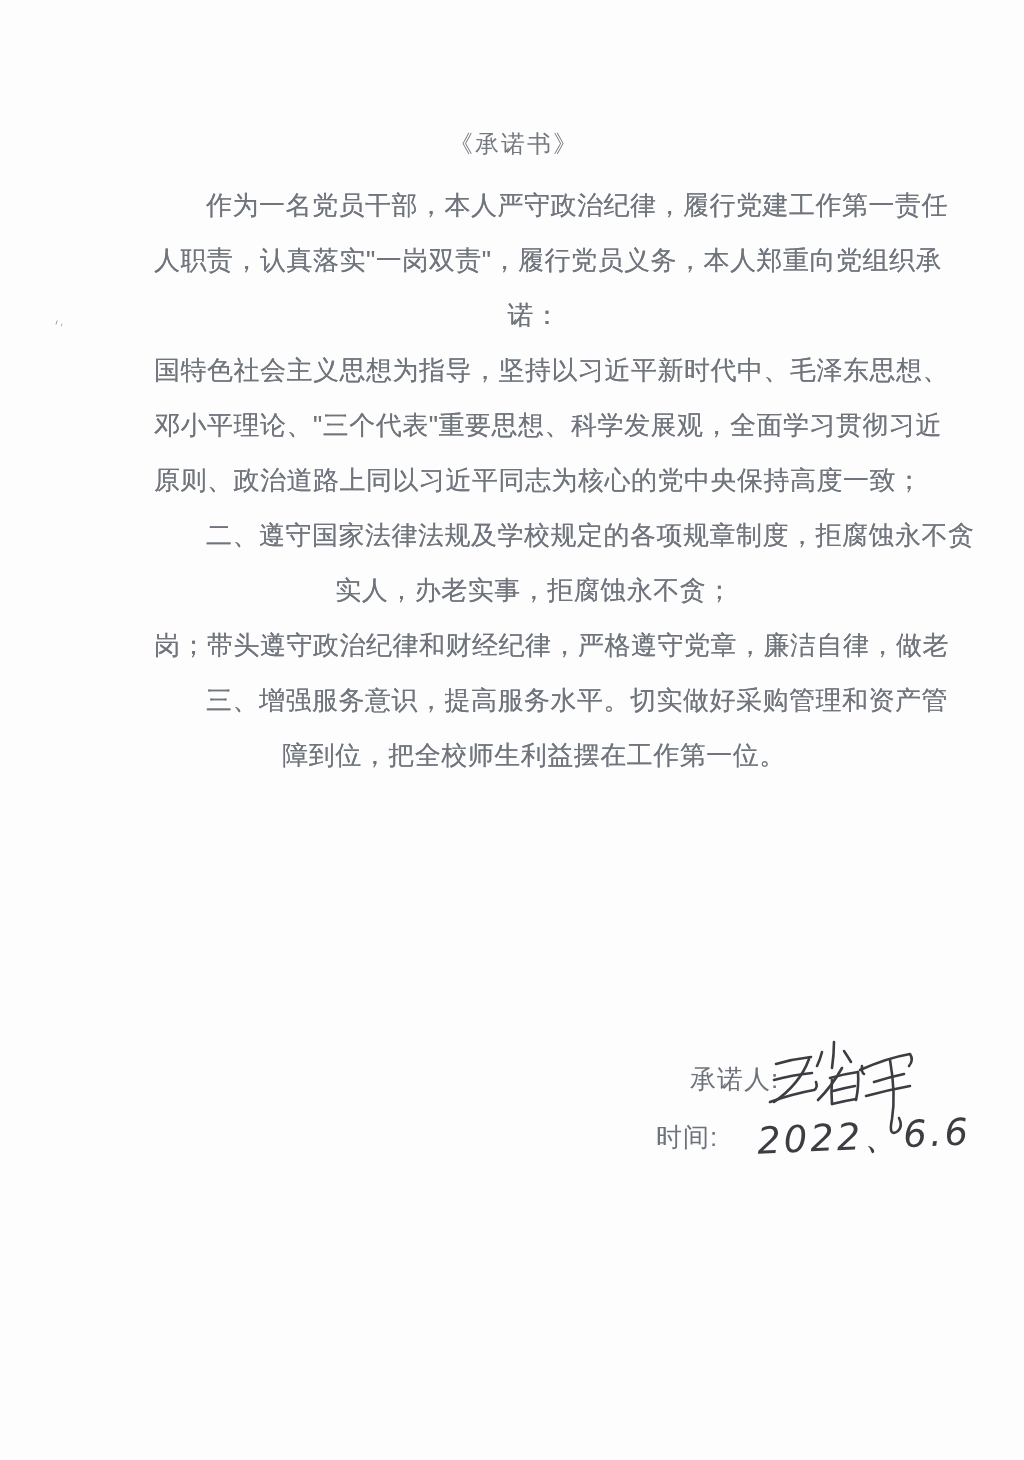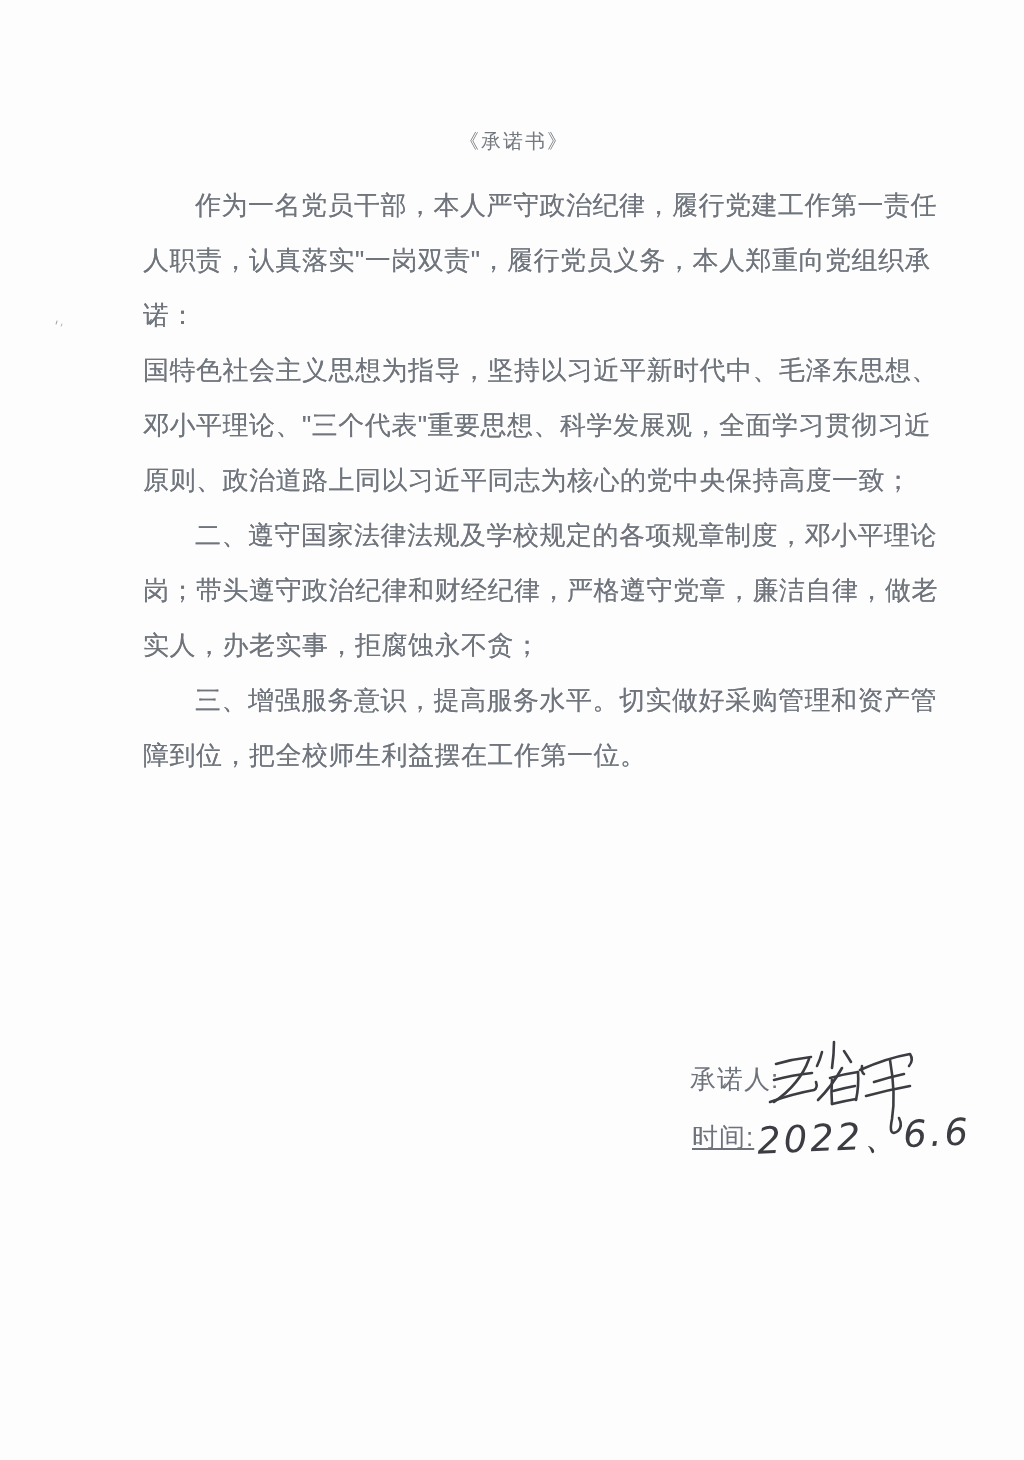--- a/index.html
+++ b/index.html
@@ -9,46 +9,46 @@
     margin:0 auto;
     background:#fdfdfd;
     overflow:hidden;
     font-family:"Liberation Sans", sans-serif;
     color:#70757d;
   }
   .title{
     position:absolute;
     left:143px; top:128px; width:742px;
     text-align:center;
-    font-size:20px;
+    font-size:24px;
     letter-spacing:2px;
     color:#74797f;
   }
   .body-text{
     position:absolute;
-    left:143px; top:178px; width:760px;
+    left:154px; top:178px; width:760px;text-align:center;
   }
   .line{
     height:55px;
     line-height:55px;
     font-size:26px;
     letter-spacing:0.5px;
     white-space:nowrap;
     color:#70757d;
     text-shadow:0 0 0.4px #8a8f96;
   }
   .line.indent{ padding-left:52px; }
   .sig-label{
     position:absolute;
     font-size:26px;
     letter-spacing:1px;
     color:#6e737b;
   }
   .sig-label.signer{ left:690px; top:1062px; }
-  .sig-label.time{ left:692px; top:1120px;text-decoration:underline; }
+  .sig-label.time{ left:656px; top:1120px; }
   .signature-svg{
     position:absolute;
     left:762px; top:1034px;
     width:162px; height:132px;
   }
   .signature-svg path{
     fill:none;
     stroke:#3c3d42;
     stroke-width:2.6;
     stroke-linecap:round;
@@ -90,23 +90,23 @@
 
   <div class="scan-artifact"></div>
 
   <div class="body-text">
     <div class="line indent">作为一名党员干部，本人严守政治纪律，履行党建工作第一责任</div>
     <div class="line">人职责，认真落实"一岗双责"，履行党员义务，本人郑重向党组织承</div>
     <div class="line">诺：</div>
     <div class="line">国特色社会主义思想为指导，坚持以习近平新时代中、毛泽东思想、</div>
     <div class="line">邓小平理论、"三个代表"重要思想、科学发展观，全面学习贯彻习近</div>
     <div class="line">原则、政治道路上同以习近平同志为核心的党中央保持高度一致；</div>
-    <div class="line indent">二、遵守国家法律法规及学校规定的各项规章制度，邓小平理论</div>
+    <div class="line indent">二、遵守国家法律法规及学校规定的各项规章制度，拒腐蚀永不贪</div>
+    <div class="line">实人，办老实事，拒腐蚀永不贪；</div>
     <div class="line">岗；带头遵守政治纪律和财经纪律，严格遵守党章，廉洁自律，做老</div>
-    <div class="line">实人，办老实事，拒腐蚀永不贪；</div>
     <div class="line indent">三、增强服务意识，提高服务水平。切实做好采购管理和资产管</div>
     <div class="line">障到位，把全校师生利益摆在工作第一位。</div>
   </div>
 
   <div class="sig-label signer">承诺人:</div>
 
   <svg class="signature-svg" viewBox="0 0 162 132" aria-label="王省军">
 
     <path d="M14,30 Q31,25 49,23"></path>
     <path d="M12,46 Q30,41 50,39"></path>

